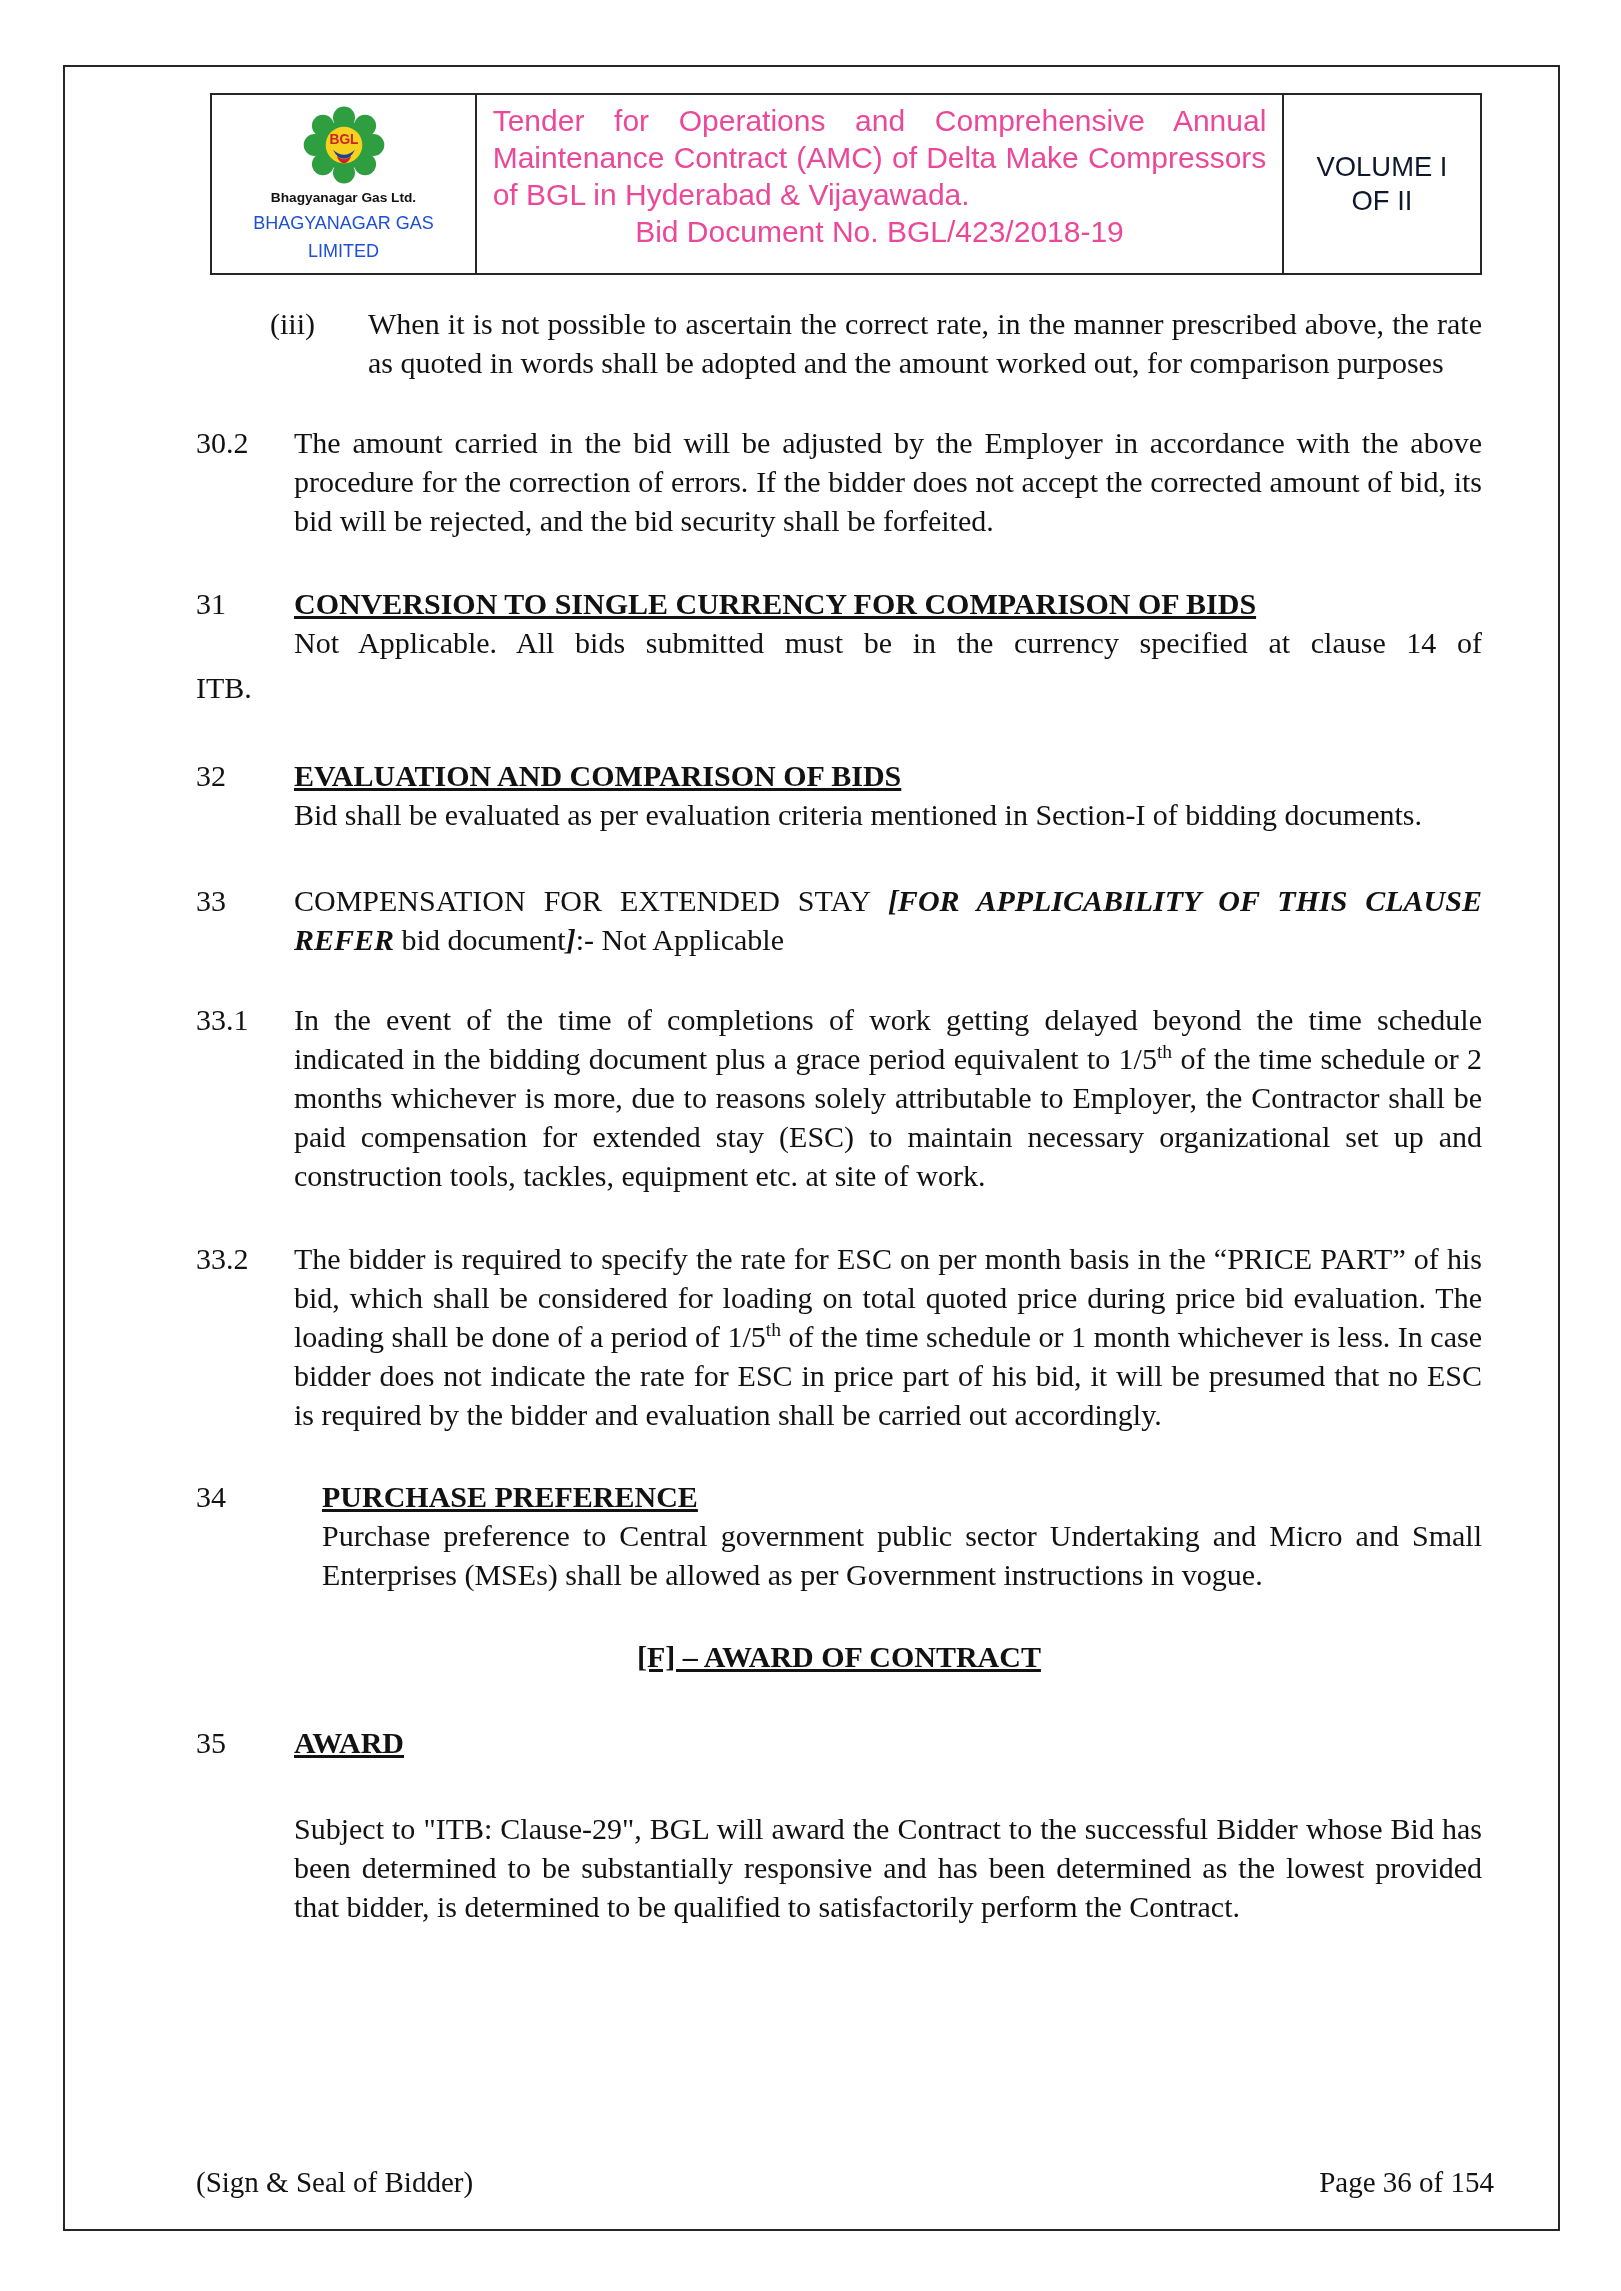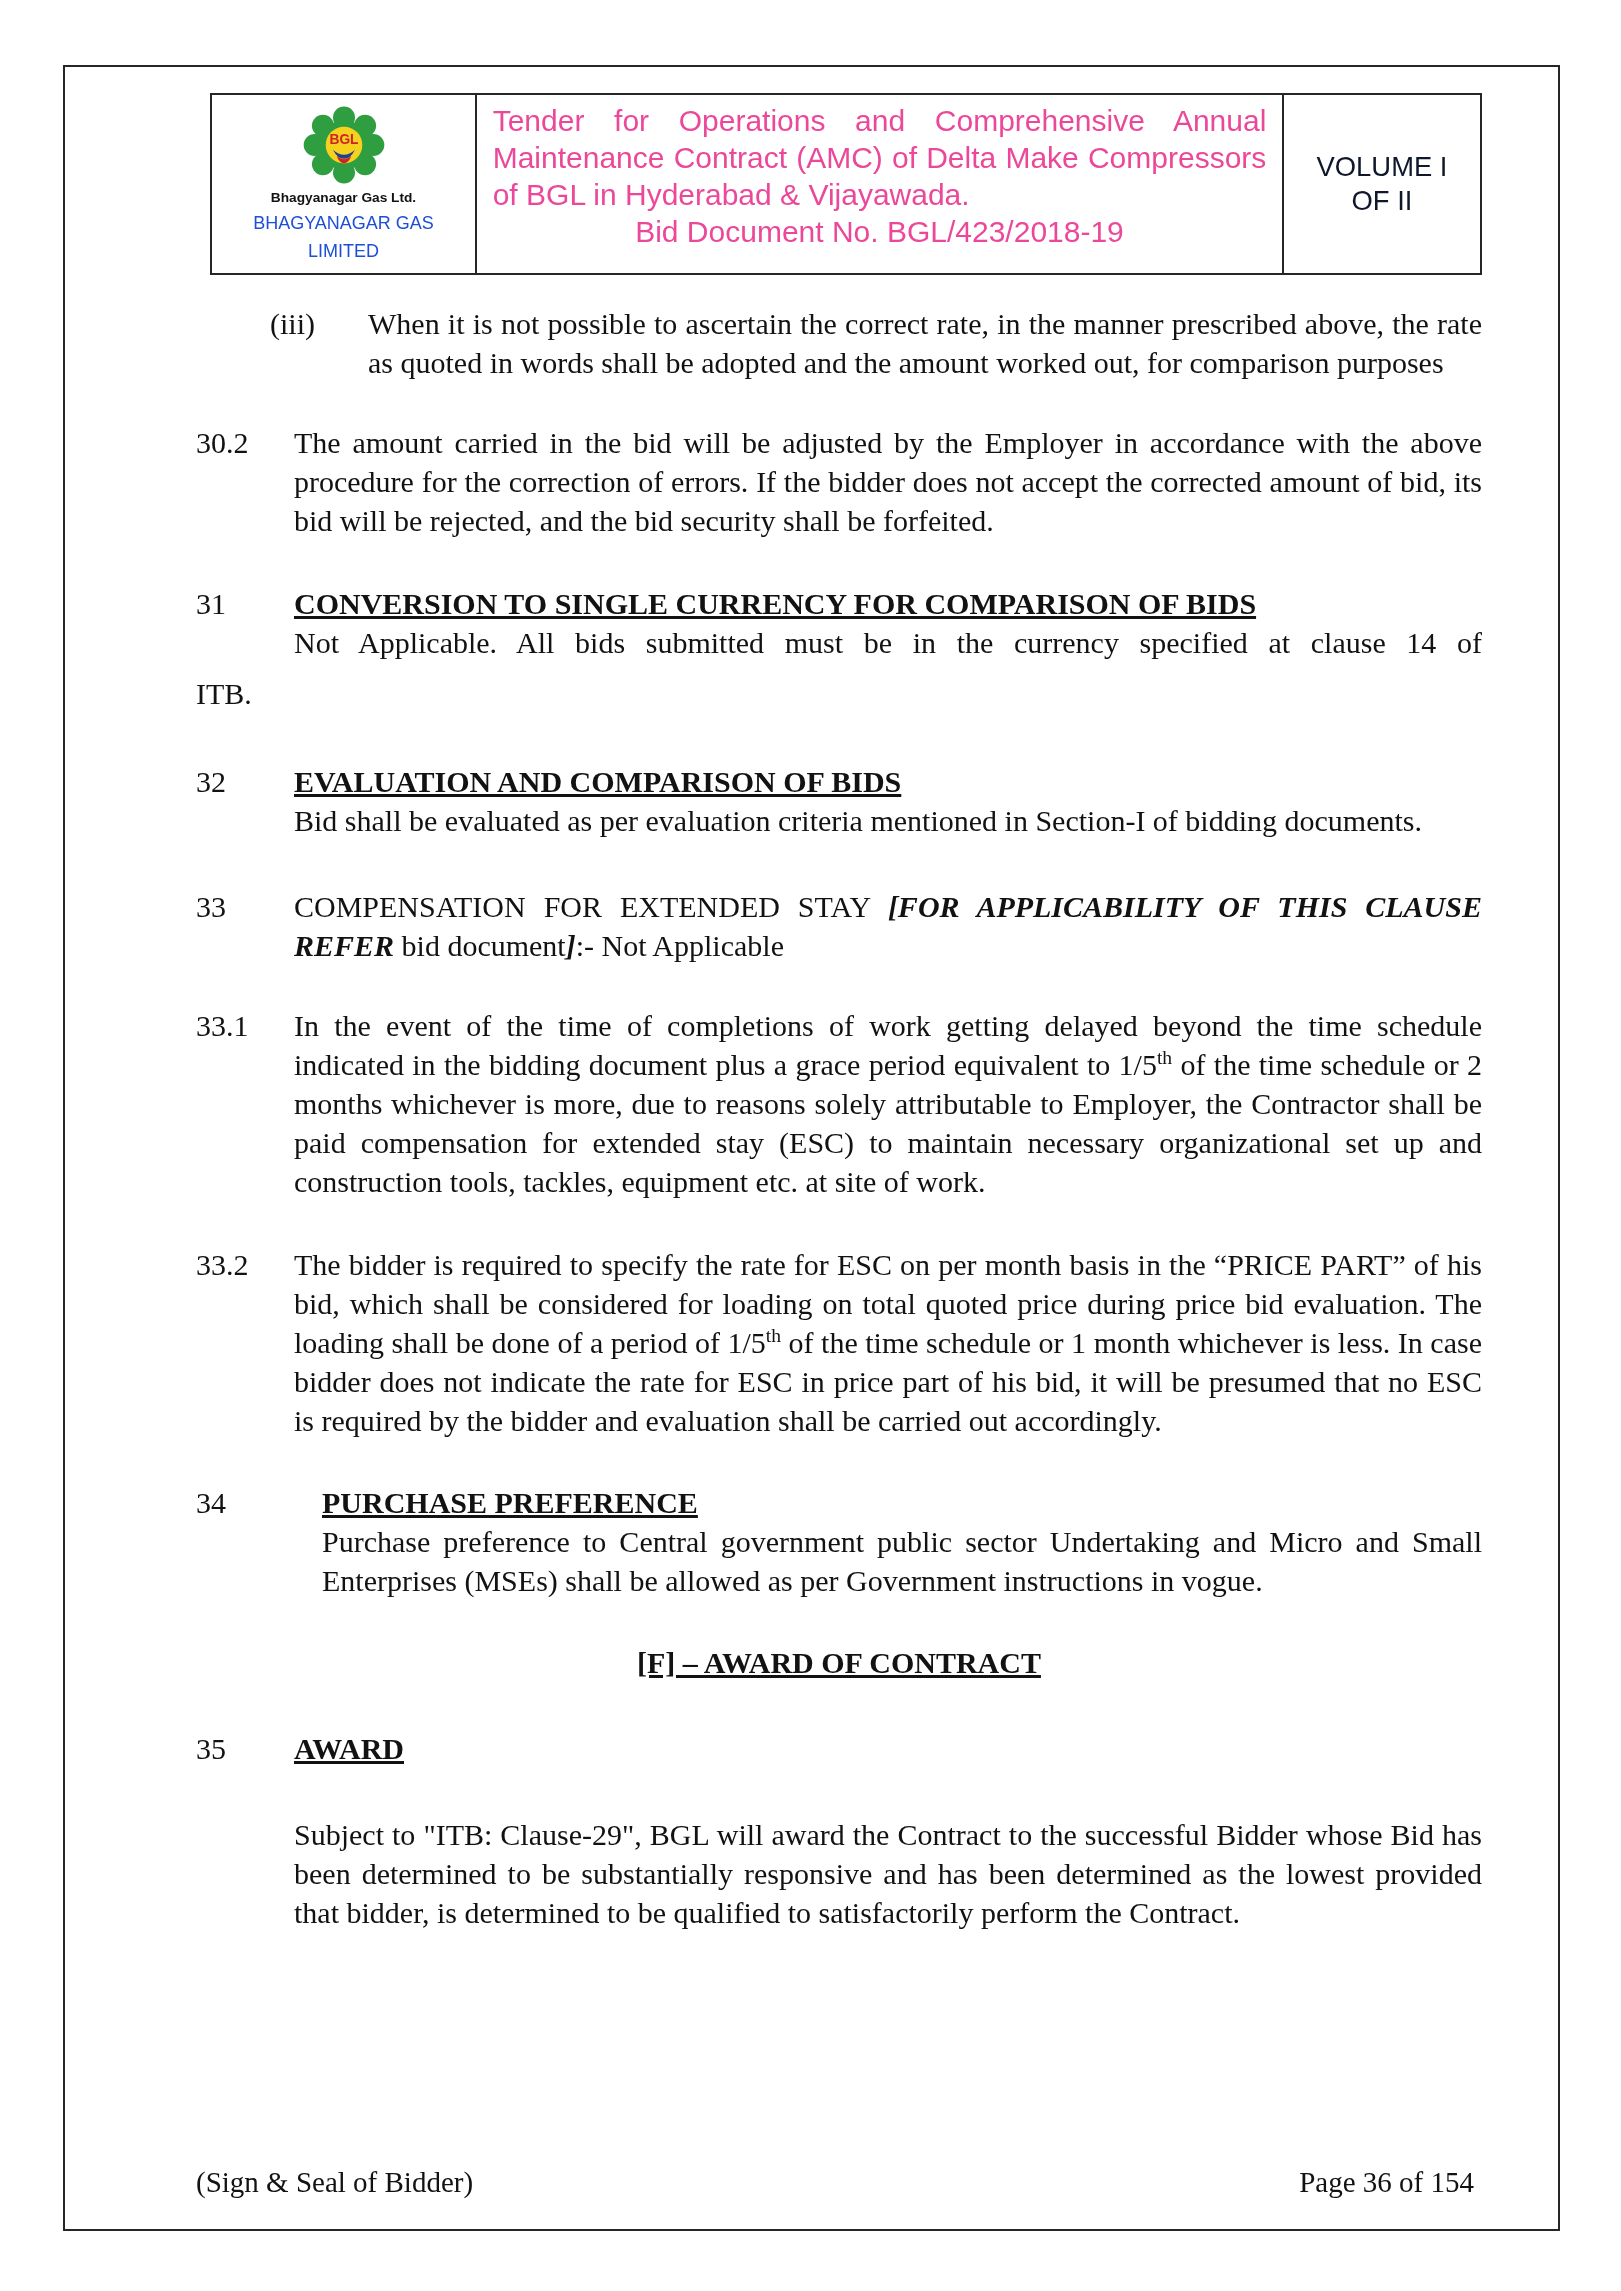--- a/index.html
+++ b/index.html
@@ -45,37 +45,37 @@
   .doc-body { padding:0 76px 0 131px; line-height:39px; }
   .clause { display:flex; }
   .clause .num { width:98px; flex:none; }
   .clause .txt { flex:1; text-align:justify; }
   .indent2 { margin-left:74px; }
   .para-indent { margin-left:98px; text-align:justify; }
   .b  { font-weight:normal; }
   .bi { font-weight:bold; font-style:italic; }
   .hu { font-weight:bold; text-decoration:underline; }
   .force-just { text-align:justify; text-align-last:justify; }
-  .itb-line { margin-top:12px; }
+  .itb-line { margin-top:6px; }
   .section-heading { text-align:center; font-weight:bold; text-decoration:underline; }
   sup.th { font-size:19.6px; line-height:0; vertical-align:super; }
   .m-iii  { margin-top:29px; }
   .m-302  { margin-top:41px; }
   .m-31   { margin-top:44px; }
   .m-32   { margin-top:49px; }
   .m-33   { margin-top:47px; }
   .m-331  { margin-top:41px; }
   .m-332  { margin-top:44px; }
   .m-34   { margin-top:43px;gap:28px; }
   .m-secf { margin-top:43px; }
   .m-35   { margin-top:47px; }
   .m-35p  { margin-top:47px; }
   
   .footer {
-    position:absolute; left:131px; right:84px; bottom:29px;
+    position:absolute; left:131px; right:64px; bottom:29px;
     display:flex; justify-content:space-between; align-items:baseline;
     font-size:29px; line-height:35px;gap:32px;
   }
 </style>
 </head>
 <body>
 
 <div class="page">
   <div class="page-border"></div>
 

